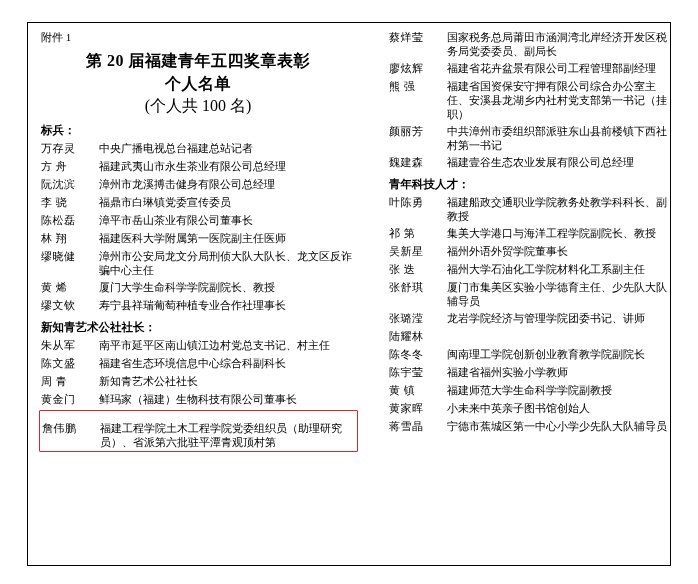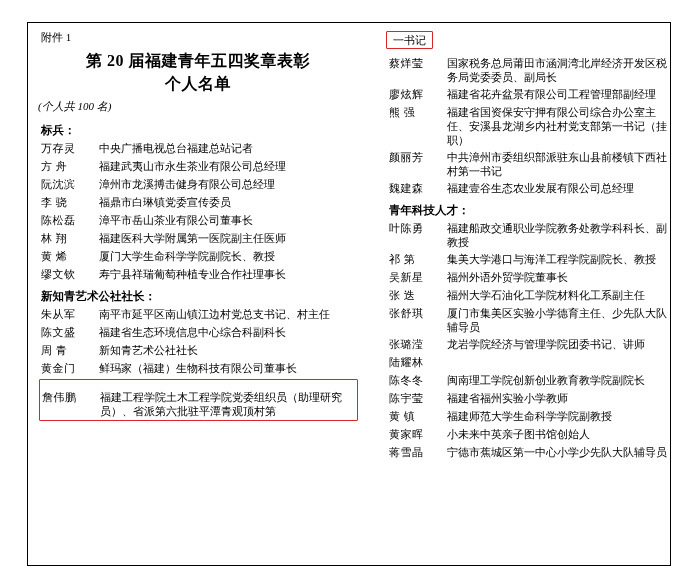--- a/index.html
+++ b/index.html
@@ -58,24 +58,24 @@
   }
   .doc-title2 {
     text-align: center;
     font-weight: bold;
     font-size: 16px;
     line-height: 24px;
     letter-spacing: 0.5px;
     margin: 0;
   }
   .doc-sub {
-    font-size: 11px;
+    text-align: center;
+    font-size: 16px;
     line-height: 20px;
     margin: 0 0 4px 0;
-    font-style: italic;
   }
   .section-head {
     font-weight: bold;
     font-size: 11.5px;
     line-height: 18px;
     margin: 5px 0 2px 3px;
   }
   .entry {
     display: flex;
     align-items: flex-start;
@@ -146,20 +146,24 @@
       <span class="desc">福鼎市白琳镇党委宣传委员</span>
     </div>
     <div class="entry">
       <span class="nm">陈松磊</span>
       <span class="desc">漳平市岳山茶业有限公司董事长</span>
     </div>
     <div class="entry">
       <span class="nm">林 翔</span>
       <span class="desc">福建医科大学附属第一医院副主任医师</span>
     </div>
+    <div class="entry two">
+      <span class="nm">缪晓健</span>
+      <span class="desc">漳州市公安局龙文分局刑侦大队大队长、龙文区反诈骗中心主任</span>
+    </div>
     <div class="entry">
       <span class="nm">黄 烯</span>
       <span class="desc">厦门大学生命科学学院副院长、教授</span>
     </div>
     <div class="entry">
       <span class="nm">缪文钦</span>
       <span class="desc">寿宁县祥瑞葡萄种植专业合作社理事长</span>
     </div>
 
     <div class="section-head">新知青艺术公社社长：</div>
@@ -181,23 +185,20 @@
       <span class="desc">鲜玛家（福建）生物科技有限公司董事长</span>
     </div>
 
     <div class="entry two highlight-box">
       <span class="nm">詹伟鹏</span>
       <span class="desc">福建工程学院土木工程学院党委组织员（助理研究员）、省派第六批驻平潭青观顶村第</span>
     </div>
   </div>
 
   <div class="col col-right">
-    <div class="right-title-wrap">
-      <span class="right-title">一书记</span>
-    </div>
 
     <div class="entry two">
       <span class="nm">蔡烊莹</span>
       <span class="desc">国家税务总局莆田市涵洞湾北岸经济开发区税务局党委委员、副局长</span>
     </div>
     <div class="entry">
       <span class="nm">廖炫辉</span>
       <span class="desc">福建省花卉盆景有限公司工程管理部副经理</span>
     </div>
     <div class="entry two">

